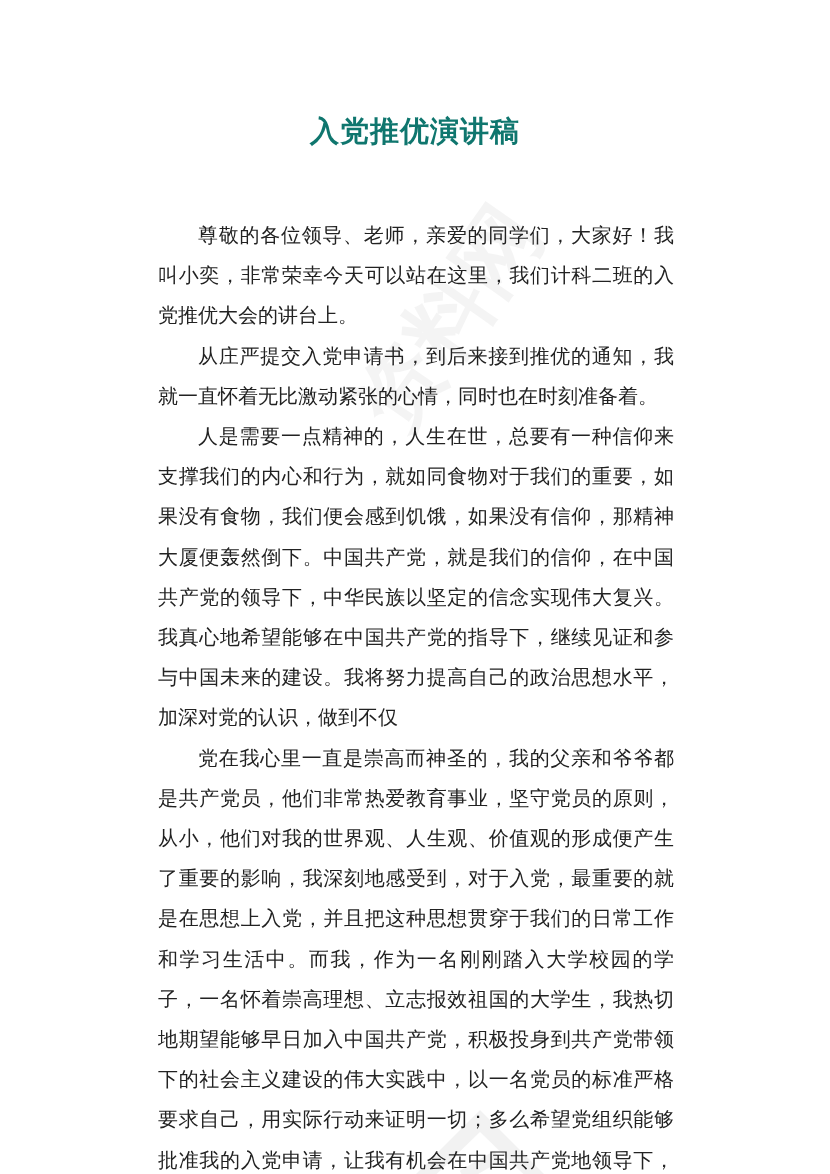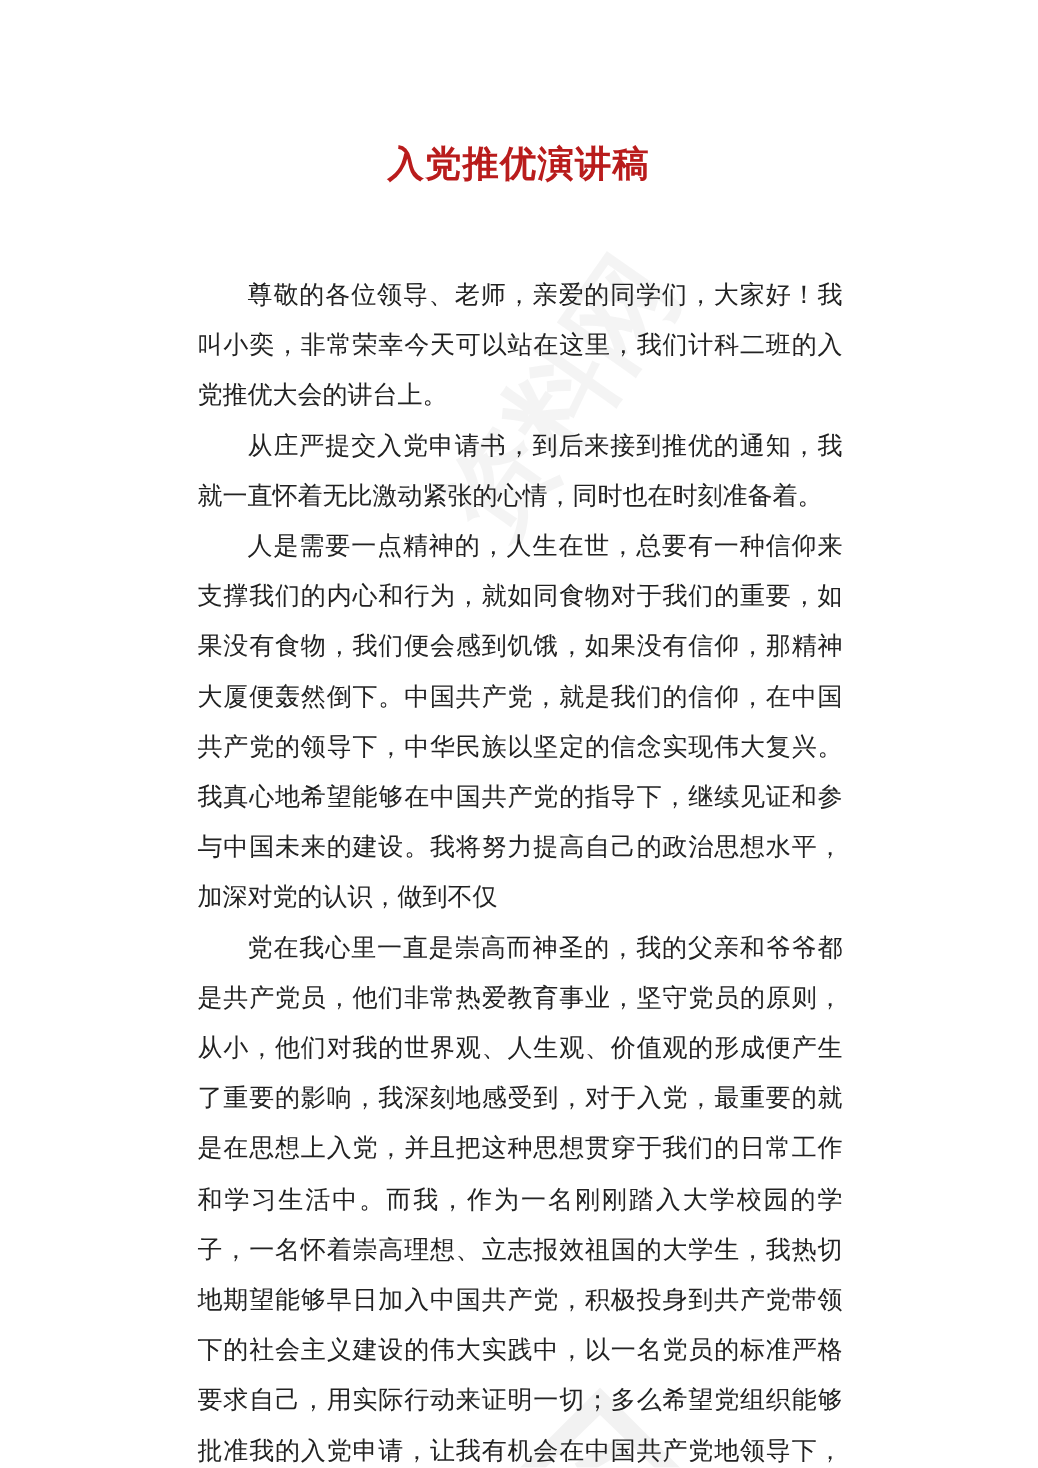--- a/index.html
+++ b/index.html
@@ -23,21 +23,21 @@
     }
     .title {
       position: absolute;
       top: 112px;
       left: 0;
       width: 830px;
       text-align: center;
       font-size: 29px;
       font-weight: bold;
       letter-spacing: 1px;
-      color: #b91c1c;
+      color: #0f766e;
       margin: 0;
     }
     .body-text {
       position: absolute;
       top: 215px;
       left: 158px;
       width: 516px;
     }
     .para {
       margin: 0;

